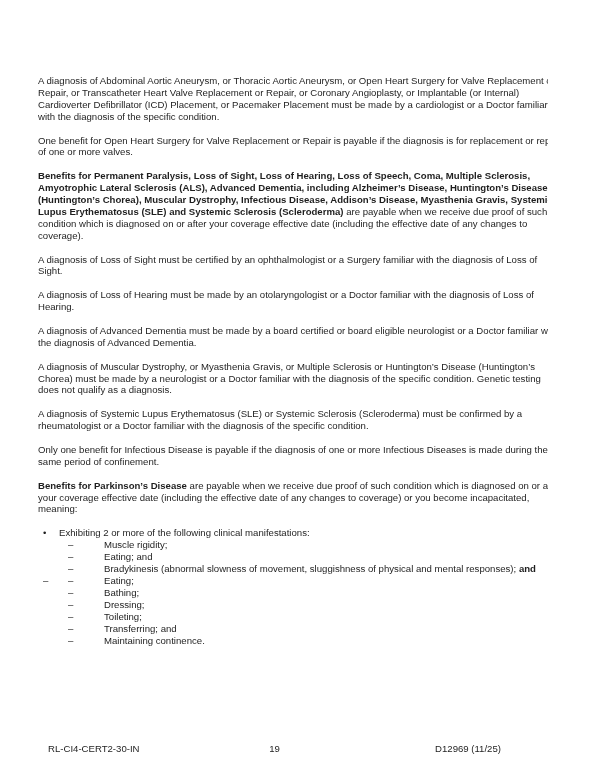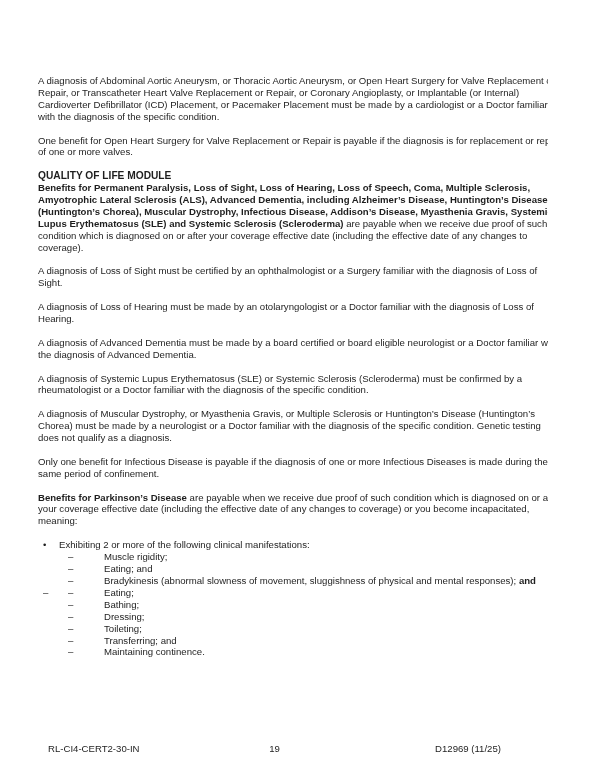--- a/index.html
+++ b/index.html
@@ -21,27 +21,26 @@
   .footer .f-center{position:absolute;left:50%;transform:translateX(-50%);top:0}
   .footer .f-right{position:absolute;right:0;top:0}
 </style>
 </head>
 <body>
 
 <div class="page">
   <div class="content">
       <div class="para"><span>A diagnosis of Abdominal Aortic Aneurysm, or Thoracic Aortic Aneurysm, or Open Heart Surgery for Valve Replacement or Repair, or Transcatheter Heart Valve Replacement or Repair, or Coronary Angioplasty, or Implantable (or Internal) Cardioverter Defibrillator (ICD) Placement, or Pacemaker Placement must be made by a cardiologist or a Doctor familiar with the diagnosis of the specific condition.</span></div>
       <div class="para"><span>One benefit for Open Heart Surgery for Valve Replacement or Repair is payable if the diagnosis is for replacement or repair of one or more valves.</span></div>
-      <div class="heading">QUALITY OF LIFE MODULE</div>
       <div class="para"><span class="b">Benefits for Permanent Paralysis, Loss of Sight, Loss of Hearing, Loss of Speech, Coma, Multiple Sclerosis, Amyotrophic Lateral Sclerosis (ALS), Advanced Dementia, including Alzheimer’s Disease, Huntington’s Disease (Huntington’s Chorea), Muscular Dystrophy, Infectious Disease, Addison’s Disease, Myasthenia Gravis, Systemic Lupus Erythematosus (SLE) and Systemic Sclerosis (Scleroderma)</span><span> are payable when we receive due proof of such condition which is diagnosed on or after your coverage effective date (including the effective date of any changes to coverage).</span></div>
       <div class="para"><span>A diagnosis of Loss of Sight must be certified by an ophthalmologist or a Surgery familiar with the diagnosis of Loss of Sight.</span></div>
       <div class="para"><span>A diagnosis of Loss of Hearing must be made by an otolaryngologist or a Doctor familiar with the diagnosis of Loss of Hearing.</span></div>
       <div class="para"><span>A diagnosis of Advanced Dementia must be made by a board certified or board eligible neurologist or a Doctor familiar with the diagnosis of Advanced Dementia.</span></div>
+      <div class="para"><span>A diagnosis of Muscular Dystrophy, or Myasthenia Gravis, or Multiple Sclerosis or Huntington’s Disease (Huntington’s Chorea) must be made by a neurologist or a Doctor familiar with the diagnosis of the specific condition.  Genetic testing does not qualify as a diagnosis.</span></div>
       <div class="para"><span>A diagnosis of Systemic Lupus Erythematosus (SLE) or Systemic Sclerosis (Scleroderma) must be confirmed by a rheumatologist or a Doctor familiar with the diagnosis of the specific condition.</span></div>
-      <div class="para"><span>A diagnosis of Muscular Dystrophy, or Myasthenia Gravis, or Multiple Sclerosis or Huntington’s Disease (Huntington’s Chorea) must be made by a neurologist or a Doctor familiar with the diagnosis of the specific condition.  Genetic testing does not qualify as a diagnosis.</span></div>
       <div class="para"><span>Only one benefit for Infectious Disease is payable if the diagnosis of one or more Infectious Diseases is made during the same period of confinement.</span></div>
       <div class="para attach"><span class="b">Benefits for Parkinson’s Disease</span><span> are payable when we receive due proof of such condition which is diagnosed on or after your coverage effective date (including the effective date of any changes to coverage) or you become incapacitated, meaning:</span></div>
       <div class="li level1"><span class="marker">•</span><span>Exhibiting 2 or more of the following clinical manifestations:</span></div>
       <div class="li level2"><span class="marker">–</span><span>Muscle rigidity;</span></div>
       <div class="li level2"><span class="marker">–</span><span>Eating; and</span></div>
       <div class="li level2"><span class="marker">–</span><span>Bradykinesis (abnormal slowness of movement, sluggishness of physical and mental responses); </span><span class="b u">and</span></div>
       <div class="li level1"><span class="marker">–</span></div>
       <div class="li level2"><span class="marker">–</span><span>Eating;</span></div>
       <div class="li level2"><span class="marker">–</span><span>Bathing;</span></div>
       <div class="li level2"><span class="marker">–</span><span>Dressing;</span></div>

